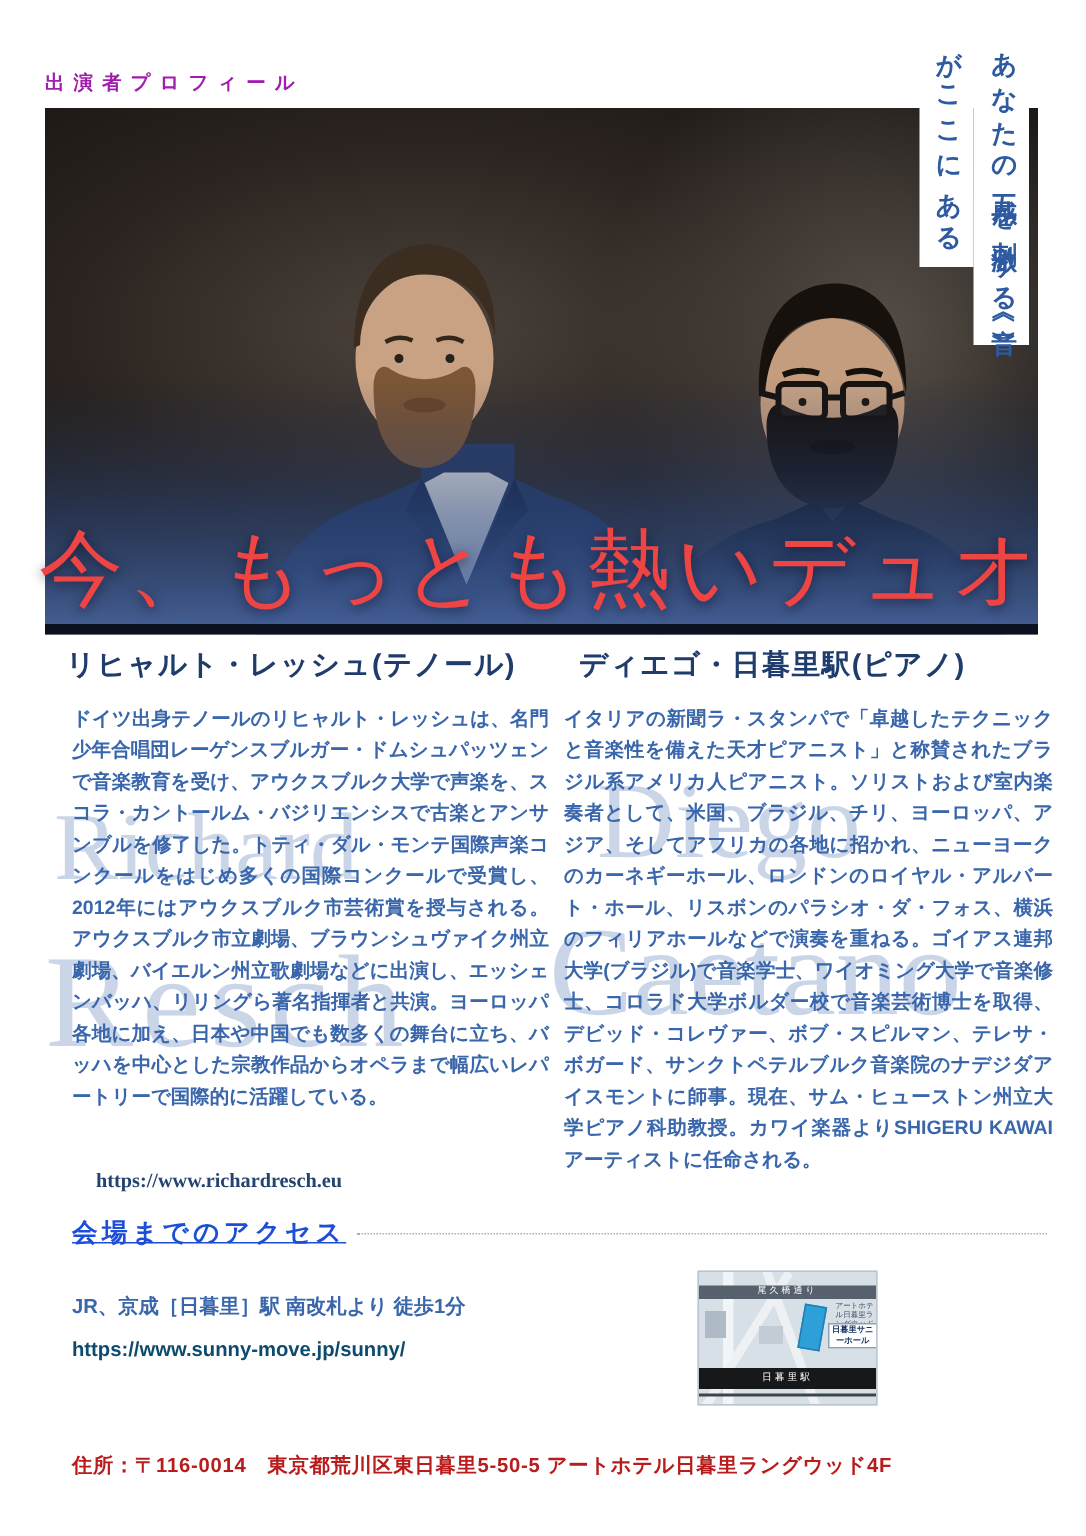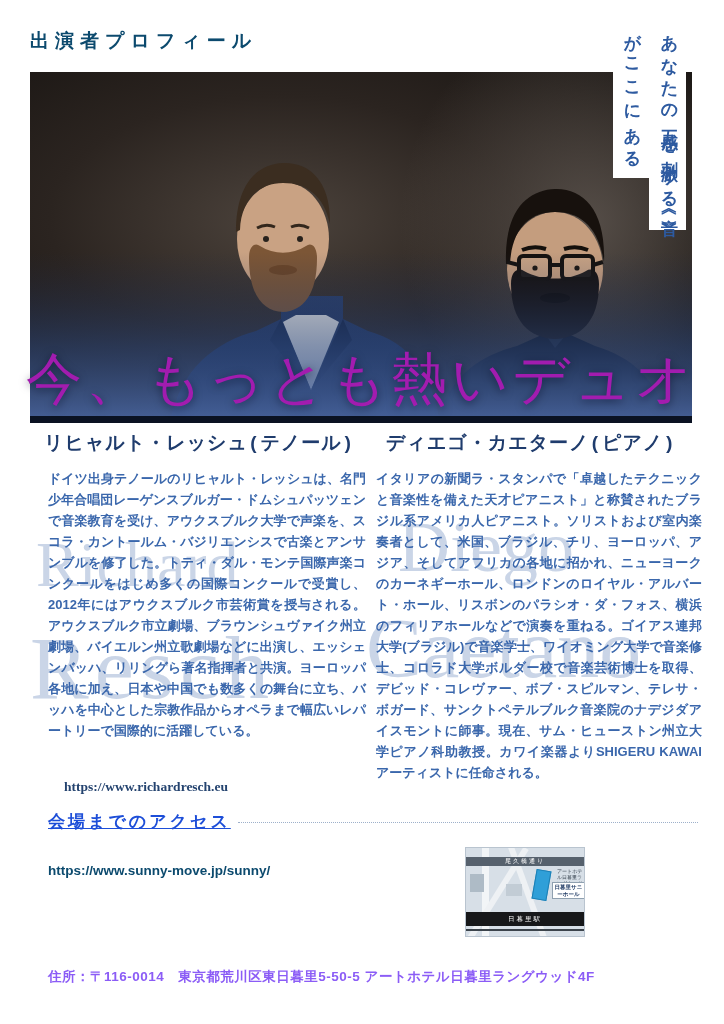--- a/index.html
+++ b/index.html
@@ -4,23 +4,23 @@
 <style>
   * { margin:0; padding:0; box-sizing:border-box; }
   html,body { width:724px; height:1024px; }
   body {
     position:relative; overflow:hidden; background:#ffffff;
     font-family:"Liberation Sans", sans-serif;
   }
 
   
   .eyebrow {
-    position:absolute; left:30px; top:28px;
+    position:absolute; left:30px; top:46px;
     font-family:"Liberation Serif","DejaVu Serif",serif;
-    font-size:19px; font-weight:600; color:#0c4a6e; letter-spacing:6px;
+    font-size:13px; font-weight:600; color:#a21caf; letter-spacing:6px;
   }
 
   
   .photo {
     position:absolute; left:30px; top:72px; width:662px; height:351px;
     overflow:hidden; background:#16120f;
   }
   .photo svg { display:block; }
 
   
@@ -30,27 +30,27 @@
     font-weight:700; font-size:17px; color:#2d5aa0; letter-spacing:4px;
     padding:22px 8px 16px 8px; line-height:1;
   }
   .vcol1 { left:649px; width:37px; }
   .vcol2 { left:613px; width:36px; }
 
   
   .hero-title {
     position:absolute; left:26px; top:342px; width:672px;
     font-family:Liberation Mono, monospace;
-    font-size:56px; color:#a21caf; letter-spacing:4px; white-space:nowrap;
+    font-size:56px; color:#ef4444; letter-spacing:4px; white-space:nowrap;
     text-shadow:0 2px 8px rgba(4,10,30,.55); z-index:5;
   }
 
   
   .name { position:absolute; top:430px;
-    font-family:Liberation Mono, monospace;
+    font-family:Liberation Sans, sans-serif;
     font-size:19px; font-weight:600; color:#1f3c6d; letter-spacing:1px; }
   .name-left { left:44px; }
   .name-right { left:386px; }
 
   
   .bio {
     position:absolute; top:468px; z-index:2;
     font-size:13px; font-weight:700; color:#3a67ac;
     line-height:21px; text-align:justify;
   }
@@ -113,21 +113,21 @@
     color:#17335f; font-weight:700; text-align:center; padding:1px 0; }
   .map .blk1 { position:absolute; left:4px; top:26px; width:14px; height:18px; background:#aebbc6; }
   .map .blk2 { position:absolute; left:40px; top:36px; width:16px; height:12px; background:#c2ccd5; }
   .map .station-band { position:absolute; left:0; top:64px; width:100%; height:14px; background:#17181a; }
   .map .station-band span { display:block; font-size:6.5px; color:#ffffff; letter-spacing:2px;
     text-align:center; line-height:14px; }
   .map .rail-line { position:absolute; left:0; top:81px; width:100%; height:2px; background:#3c444c; }
 
   
   .address { position:absolute; left:48px; top:968px;
-    font-size:13.5px; font-weight:700; color:#8b5cf6; letter-spacing:.5px; }
+    font-size:13.5px; font-weight:700; color:#b91c1c; letter-spacing:.5px; }
 </style>
 </head>
 <body>
 
 <div class="eyebrow">出演者プロフィール</div>
 
 <div class="photo">
   <svg width="662" height="351" viewBox="0 0 662 351">
     <defs>
       <radialGradient id="bg" cx="38%" cy="42%" r="78%">
@@ -189,40 +189,41 @@
     <rect x="0" y="344" width="662" height="7" fill="#0a1222"></rect>
   </svg>
 </div>
 
 <div class="vcol vcol1">あなたの五感を刺激する《音》</div>
 <div class="vcol vcol2">がここにある</div>
 
 <div class="hero-title">今、もっとも熱いデュオ</div>
 
 <div class="name name-left">リヒャルト・レッシュ(テノール)</div>
-<div class="name name-right">ディエゴ・カエターノ(ピアノ)</div>
+<div class="name name-right">ディエゴ・日暮里駅(ピアノ)</div>
 
 <div class="wm wm-richard">Richard</div>
 <div class="wm wm-resch">Resch</div>
 <div class="wm wm-diego">Diego</div>
 <div class="wm wm-caetano">Caetano</div>
 
 <div class="bio bio-left">ドイツ出身テノールのリヒャルト・レッシュは、名門少年合唱団レーゲンスブルガー・ドムシュパッツェンで音楽教育を受け、アウクスブルク大学で声楽を、スコラ・カントールム・バジリエンシスで古楽とアンサンブルを修了した。トティ・ダル・モンテ国際声楽コンクールをはじめ多くの国際コンクールで受賞し、2012年にはアウクスブルク市芸術賞を授与される。アウクスブルク市立劇場、ブラウンシュヴァイク州立劇場、バイエルン州立歌劇場などに出演し、エッシェンバッハ、リリングら著名指揮者と共演。ヨーロッパ各地に加え、日本や中国でも数多くの舞台に立ち、バッハを中心とした宗教作品からオペラまで幅広いレパートリーで国際的に活躍している。</div>
 <div class="bio bio-right">イタリアの新聞ラ・スタンパで「卓越したテクニックと音楽性を備えた天才ピアニスト」と称賛されたブラジル系アメリカ人ピアニスト。ソリストおよび室内楽奏者として、米国、ブラジル、チリ、ヨーロッパ、アジア、そしてアフリカの各地に招かれ、ニューヨークのカーネギーホール、ロンドンのロイヤル・アルバート・ホール、リスボンのパラシオ・ダ・フォス、横浜のフィリアホールなどで演奏を重ねる。ゴイアス連邦大学(ブラジル)で音楽学士、ワイオミング大学で音楽修士、コロラド大学ボルダー校で音楽芸術博士を取得、デビッド・コレヴァー、ボブ・スピルマン、テレサ・ボガード、サンクトペテルブルク音楽院のナデジダアイスモントに師事。現在、サム・ヒューストン州立大学ピアノ科助教授。カワイ楽器よりSHIGERU KAWAI アーティストに任命される。</div>
 
 <div class="hp hp-left">
   <a class="hp-url" href="#">https://www.richardresch.eu</a>
 </div>
 <div class="hp hp-right">
 </div>
 
 <div class="access-heading">会場までのアクセス</div>
 <div class="access-rule"></div>
 
 <div class="access-lines">
+  <div>JR、京成［日暮里］駅 南改札より 徒歩1分</div>
   <a href="#">https://www.sunny-move.jp/sunny/</a>
 </div>
 
 <div class="map">
   <div class="road-v"></div>
   <div class="road-d1"></div>
   <div class="road-d2"></div>
   <div class="road-band">
     <span>尾久橋通り</span>
   </div>

